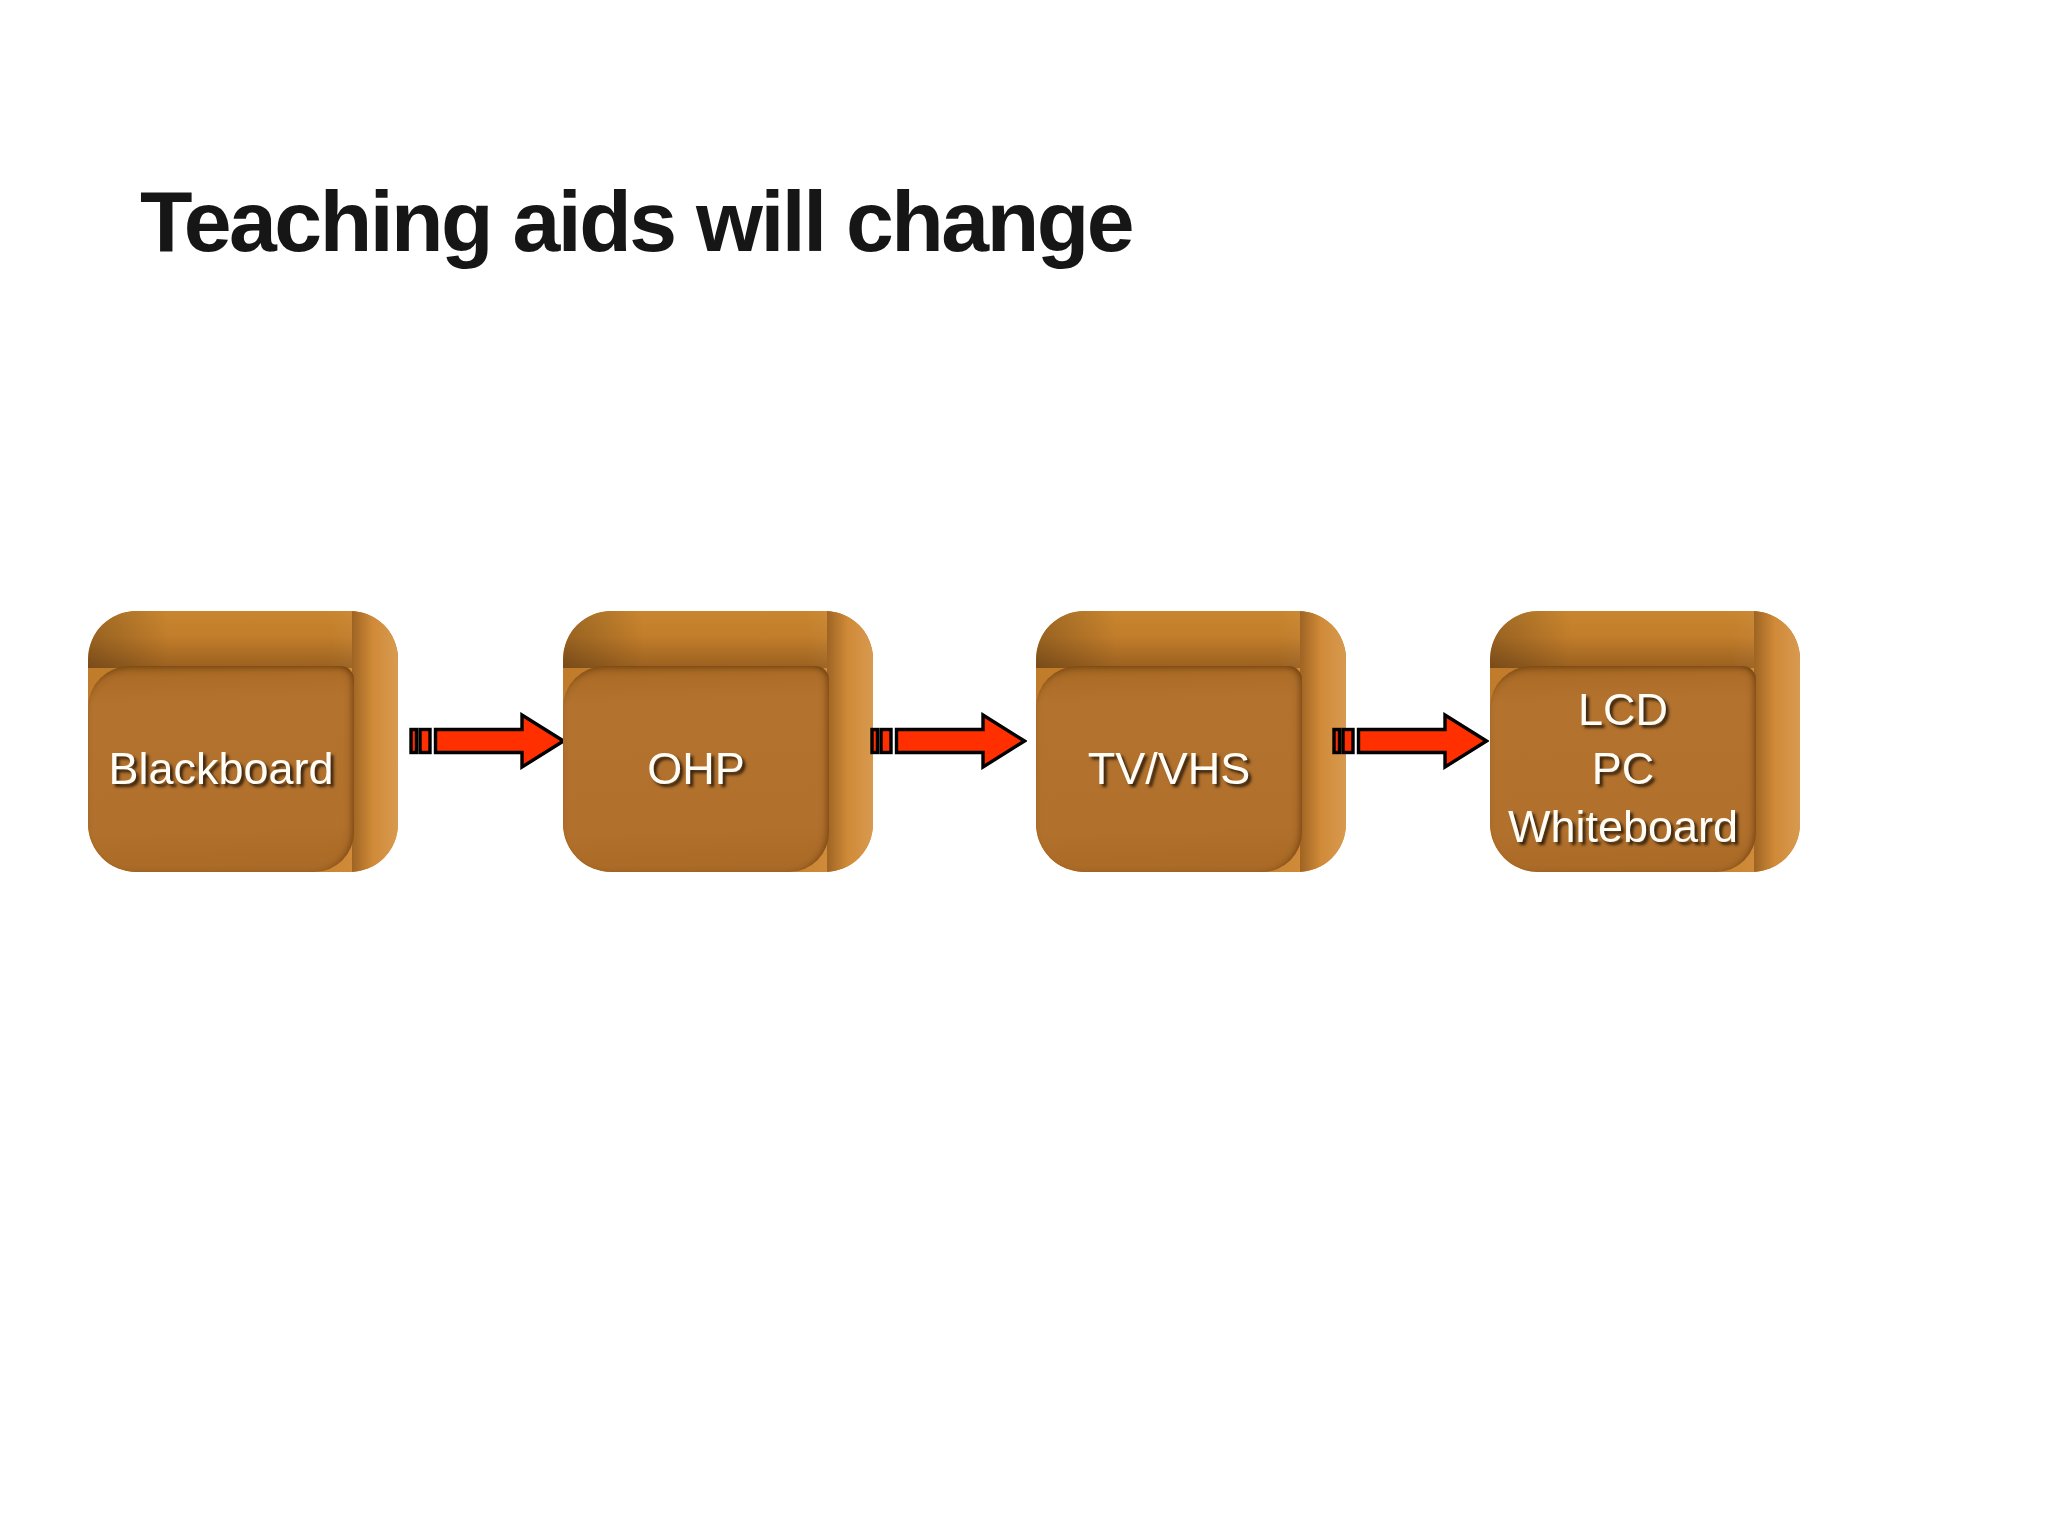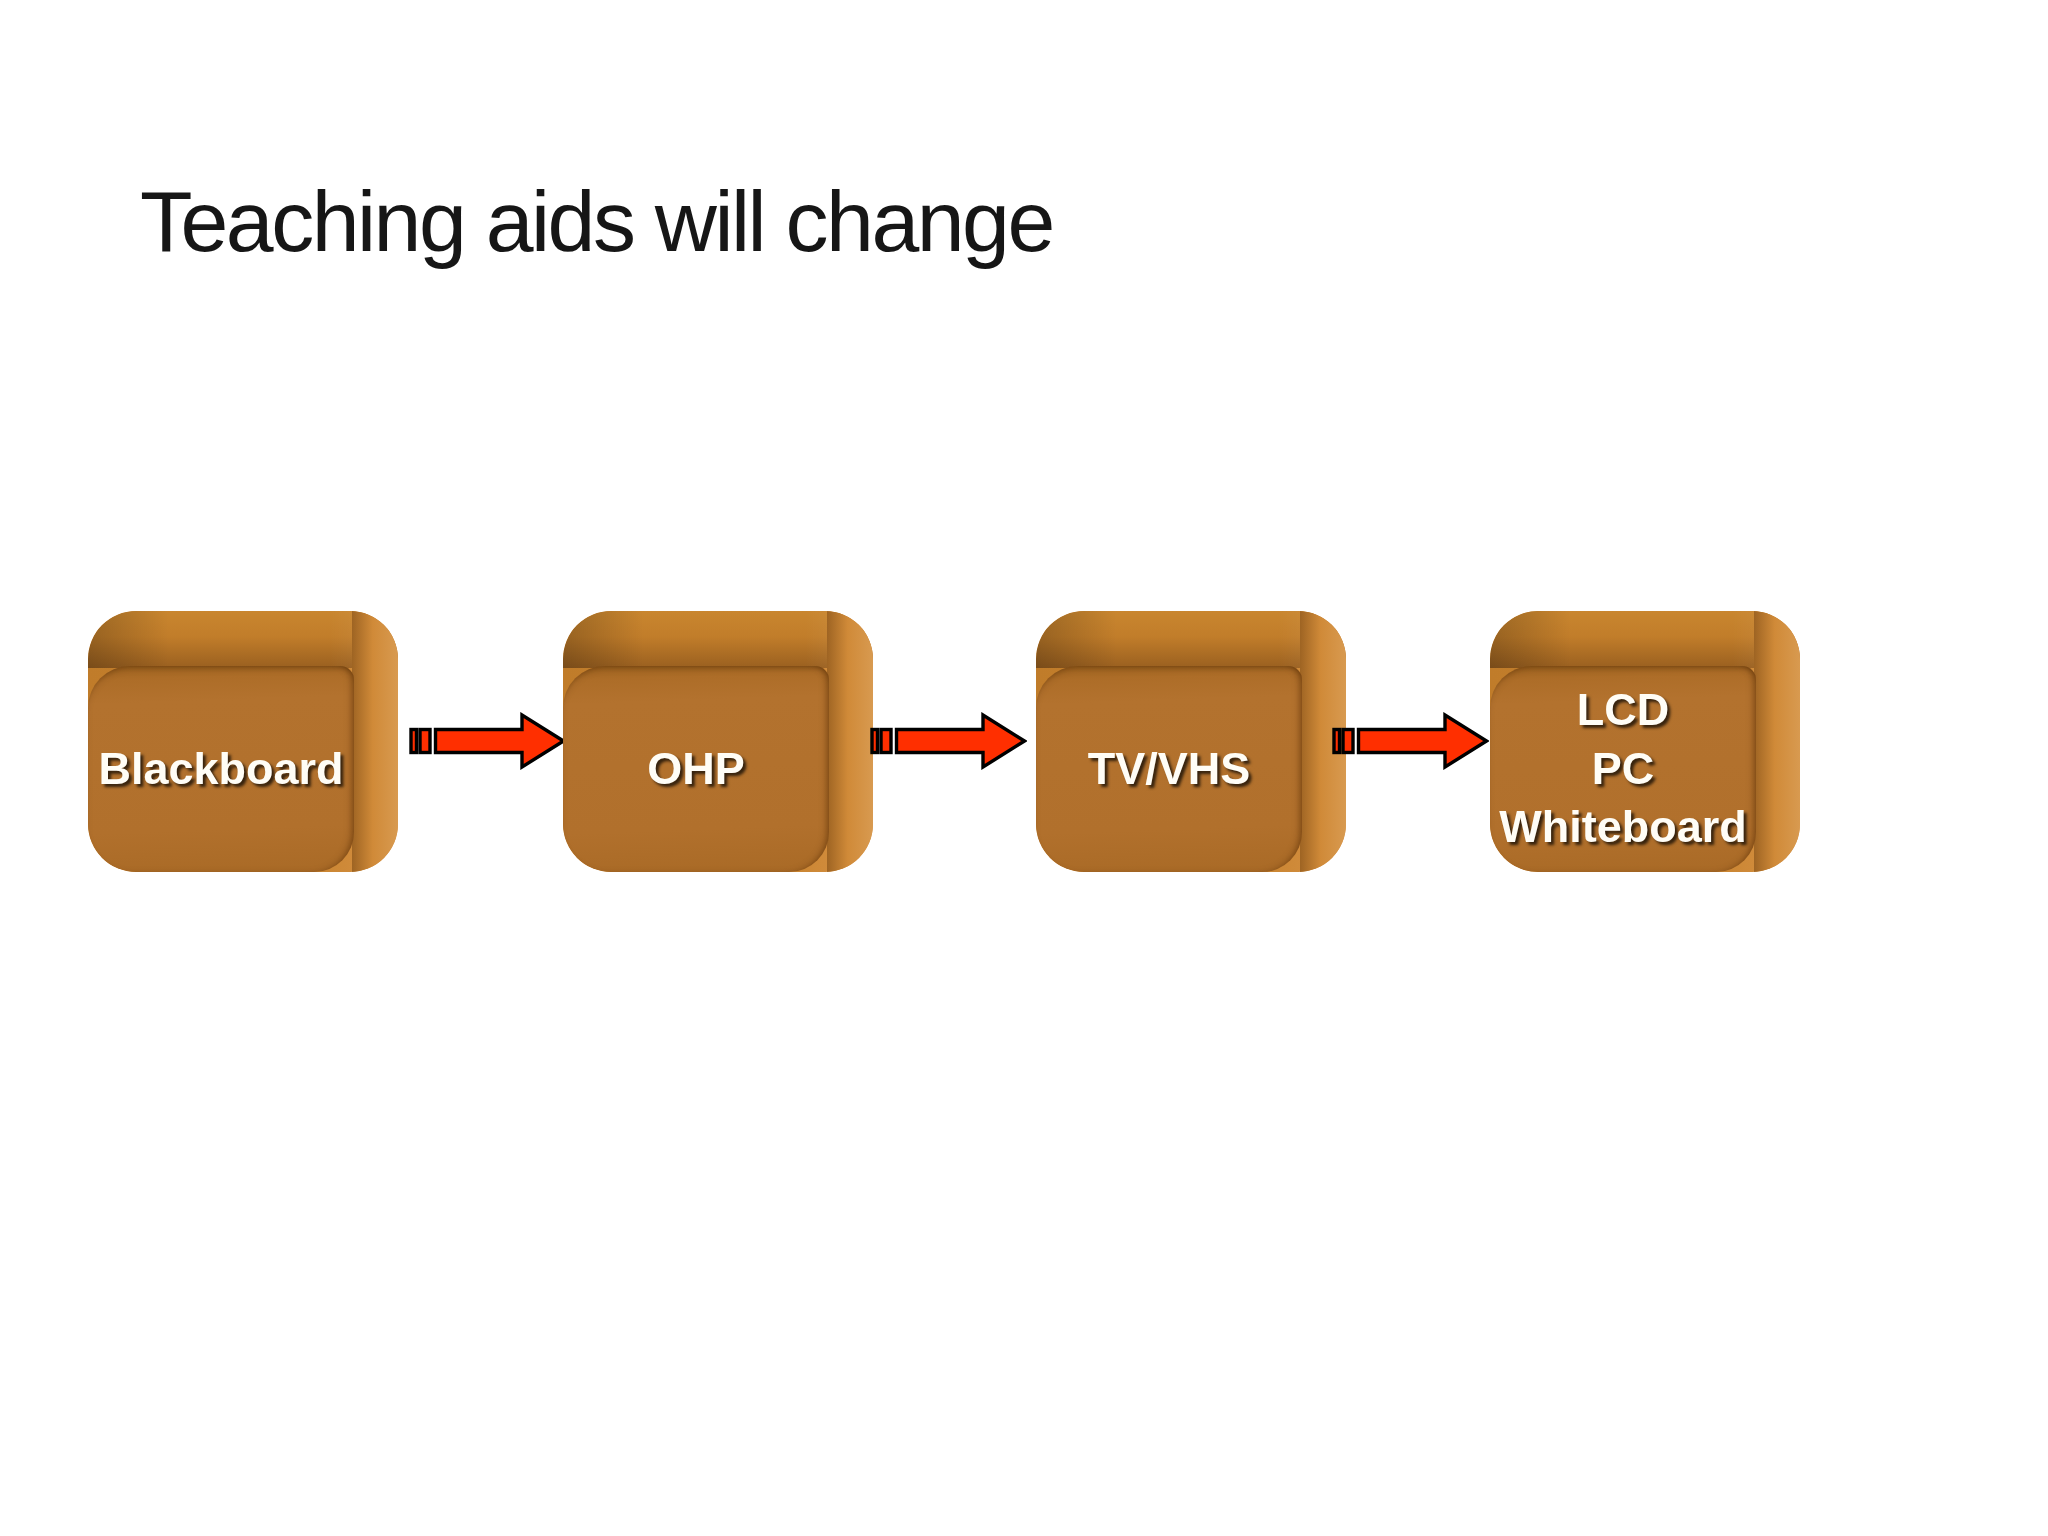--- a/index.html
+++ b/index.html
@@ -12,21 +12,21 @@
     font-family: "Liberation Sans", sans-serif;
   }
 
   
   .slide-title {
     position: absolute;
     left: 140px;
     top: 172px;
     margin: 0;
     font-size: 86px;
-    font-weight: 400;
+    font-weight: 700;
     letter-spacing: -2.5px;
     color: #161616;
     white-space: nowrap;
   }
 
   
   .box3d {
     position: absolute;
     width: 310px;
     height: 261px;
@@ -64,21 +64,21 @@
     border-radius: 42px 14px 40px 48px;
     background: linear-gradient(178deg, #9f6420 0%, #ad6d28 7%, #b3722e 18%, #b1702c 78%, #a96a26 100%);
     box-shadow: inset -5px 0 7px -3px rgba(80,40,0,0.55), inset 0 5px 7px -4px rgba(70,35,0,0.5);
     display: flex;
     align-items: center;
     justify-content: center;
     text-align: center;
   }
   .box-label {
     font-size: 45px;
-    font-weight: 700;
+    font-weight: 400;
     line-height: 1.3;
     color: #fffdf6;
     text-shadow: 3px 3px 3px rgba(0,0,0,0.7);
     white-space: pre-line;
     padding: 0 6px;
   }
 
   .b1 { left: 88px;  top: 611px; }
   .b2 { left: 563px;  top: 611px; }
   .b3 { left: 1024px; top: 611px; margin-left: 12px; }

